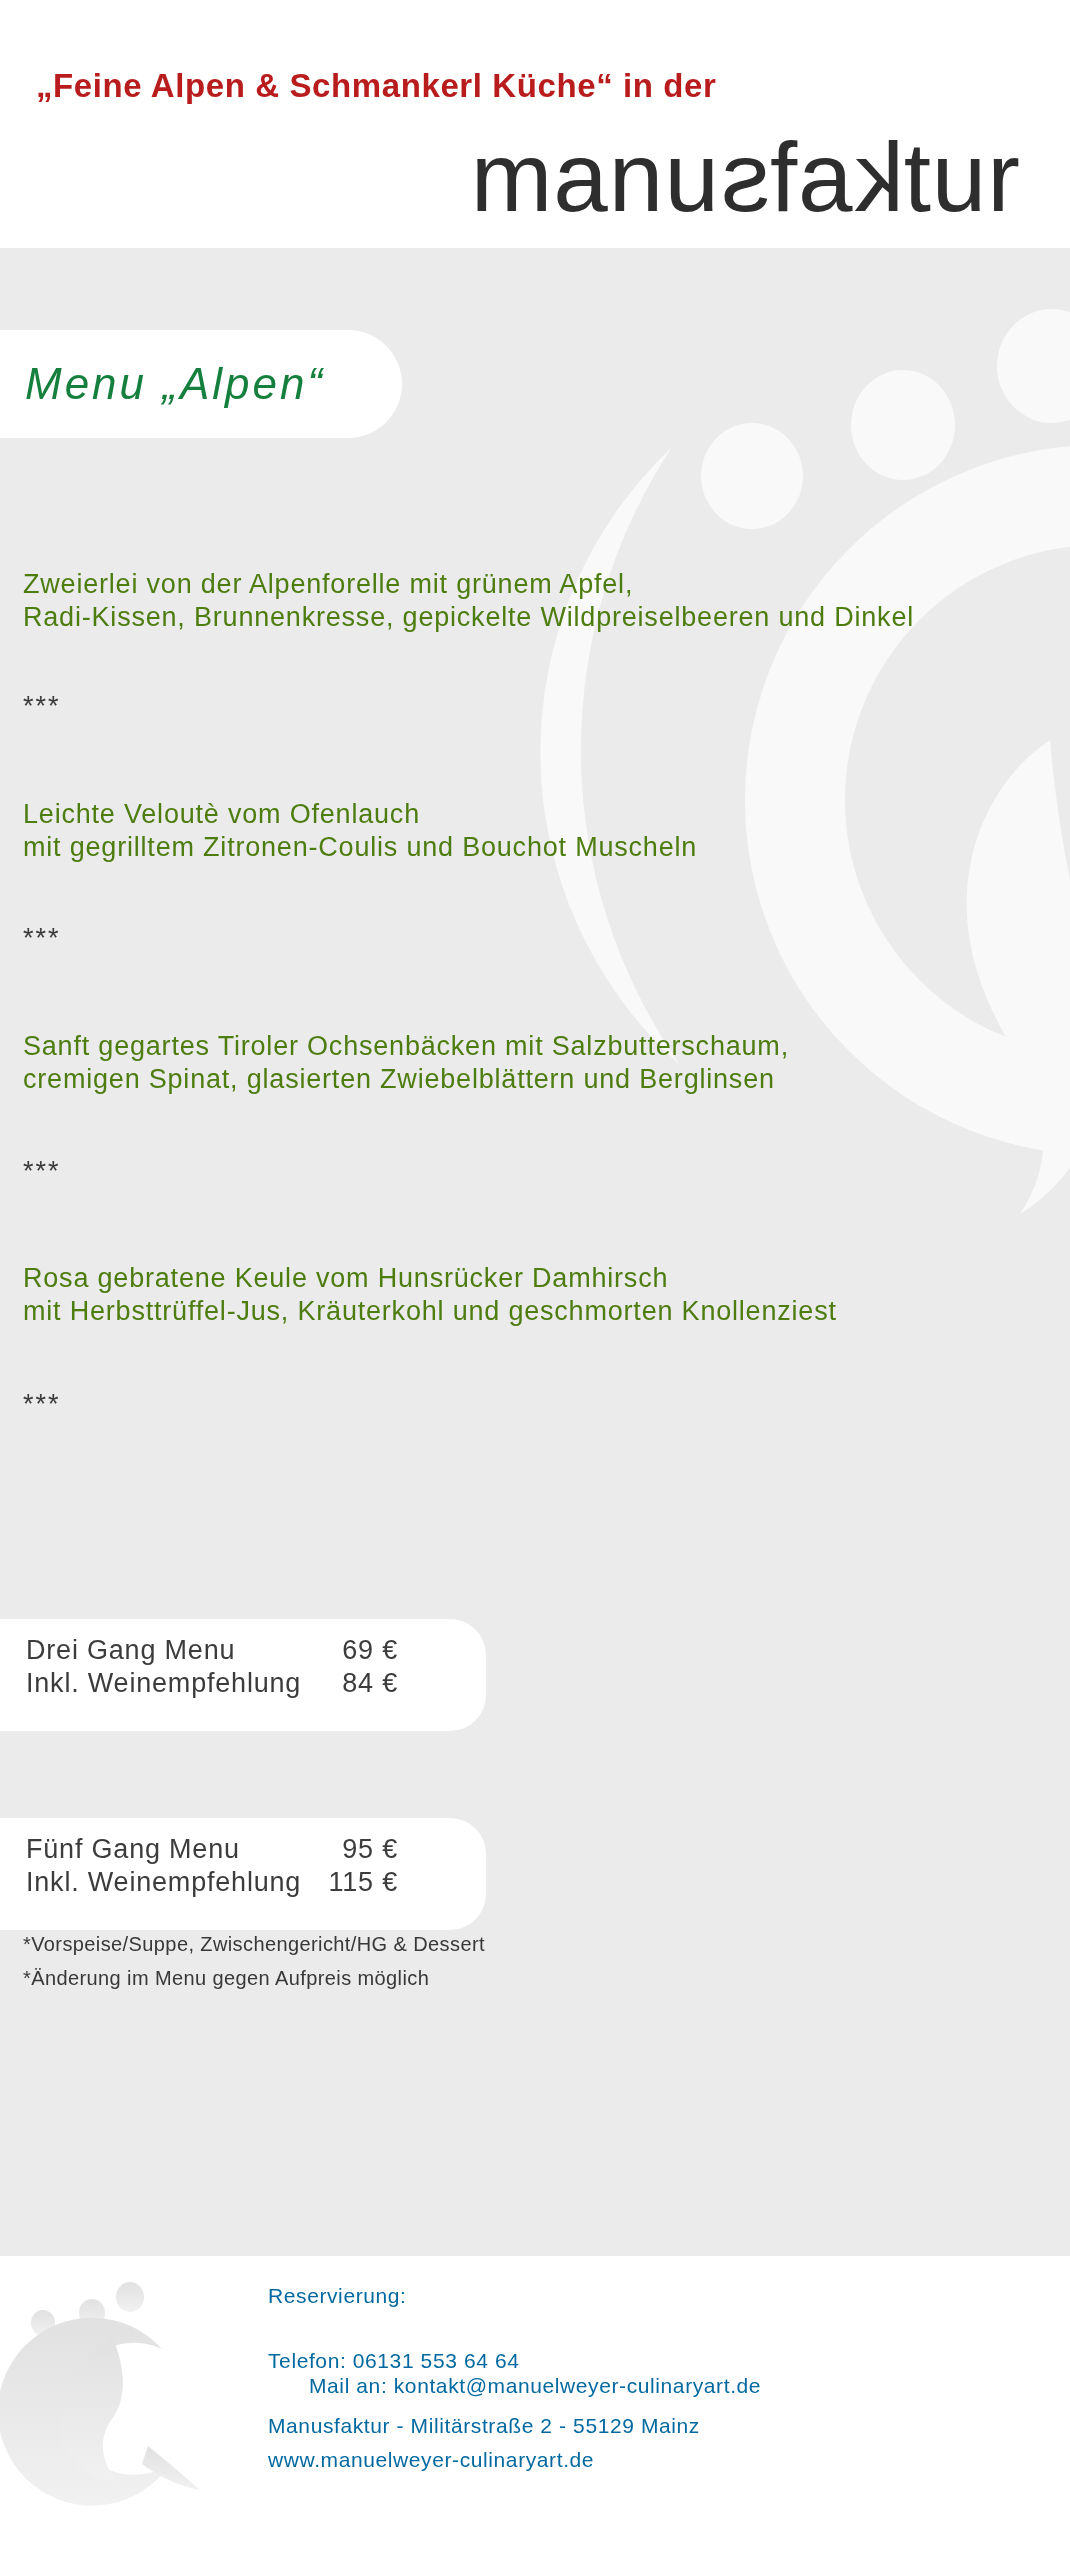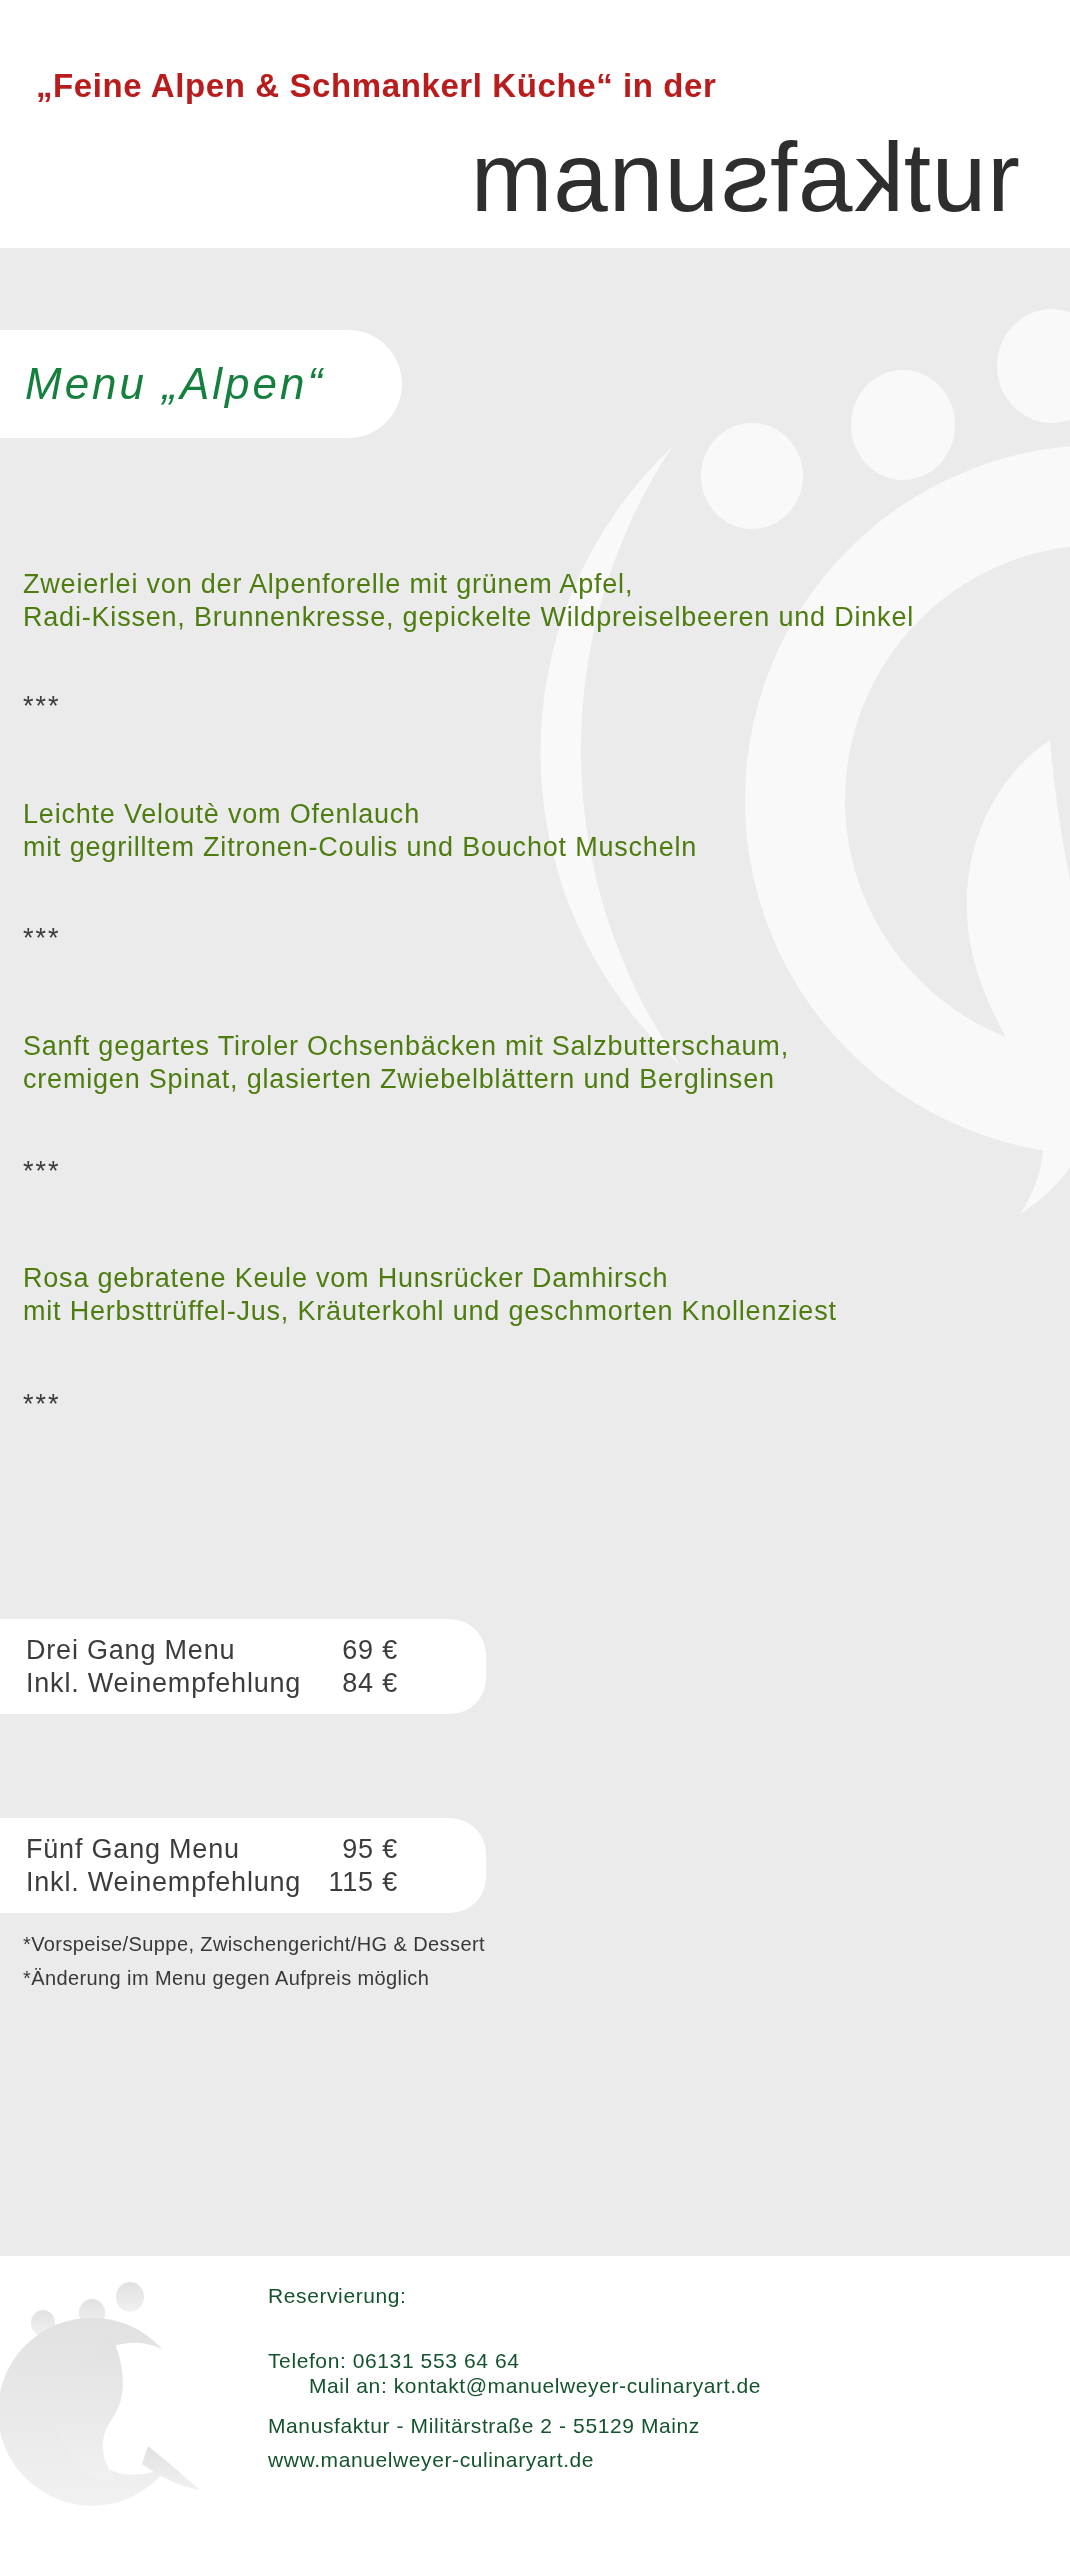--- a/index.html
+++ b/index.html
@@ -46,21 +46,21 @@
     position:absolute; left:23px;
     font-size:27px; line-height:33px; letter-spacing:2px; color:#3c3c3c;
   }
   .c1 { top:320px; } .s1 { top:442px; }
   .c2 { top:550px; } .s2 { top:674px; }
   .c3 { top:782px; } .s3 { top:907px; }
   .c4 { top:1014px; } .s4 { top:1140px; }
   .c5 { top:1212px; }
 
   .price-card {
-    position:absolute; left:0; width:486px; height:95px;
+    position:absolute; left:0; width:486px; height:112px;
     background:#ffffff; border-radius:0 36px 36px 0;
     padding:15px 0 0 26px;
   }
   .price-card.p1 { top:1371px; }
   .price-card.p2 { top:1570px; }
   .price-row {
     display:flex; justify-content:space-between; width:372px;
     font-size:27px; line-height:33px; letter-spacing:0.8px; color:#3c3c3c;
   }
   .price-row .price { text-align:right; }
@@ -72,21 +72,21 @@
   .fn1 { top:1683px; } .fn2 { top:1717px; }
 
   
   .footer-band {
     position:absolute; left:0; top:2256px; width:1070px; height:304px;
     background:#ffffff; overflow:hidden;
   }
   .footer-logo { position:absolute; left:-48px; top:18px; width:272px; height:246px; }
   .footer-line {
     position:absolute; left:268px;
-    font-size:21px; line-height:30px; letter-spacing:0.6px; color:#14532d;
+    font-size:21px; line-height:30px; letter-spacing:0.6px; color:#0369a1;
   }
   .fl-res { top:25px; } .fl-tel { top:90px; } .fl-mail { top:115px;margin-left:41px; }
   .fl-addr { top:155px;text-align:center; } .fl-web { top:189px; }
 </style>
 </head>
 <body>
 
 <div id="page">
 
   <div class="header-band">

